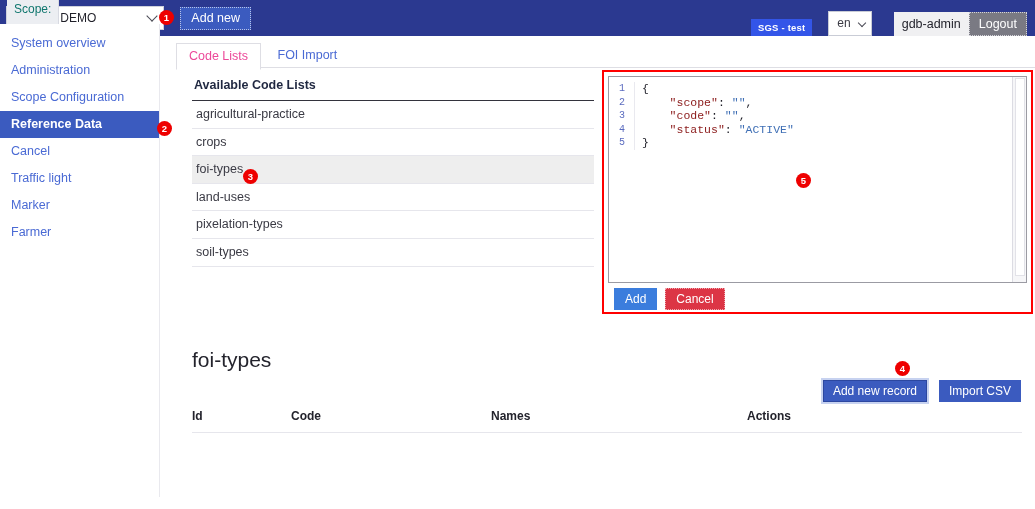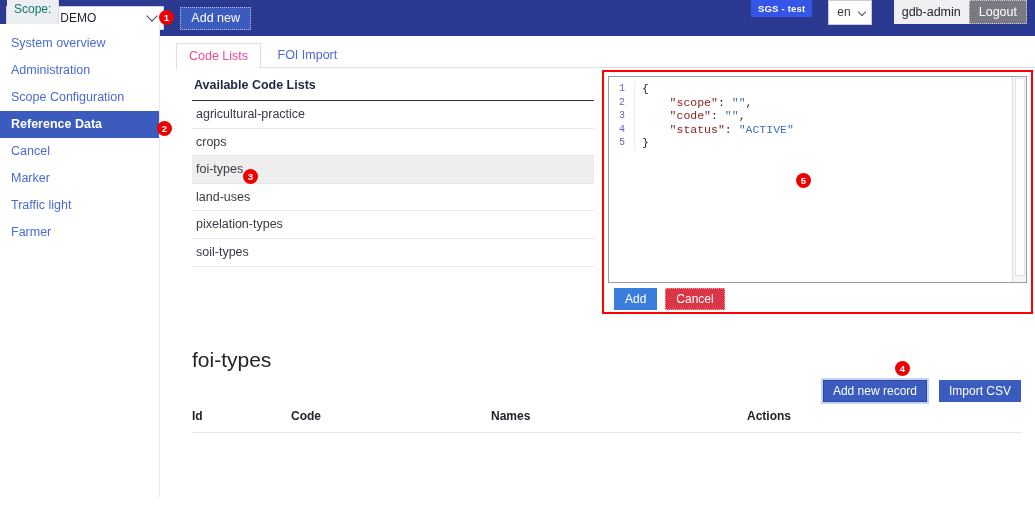--- a/index.html
+++ b/index.html
@@ -47,21 +47,21 @@
     margin-left: 16px; height: 23px;
     background: #3b5bbf; color: #ffffff;
     font-size: 12.5px; line-height: 21px;
     padding: 0 10px;
     border: 1px dotted #b9c4e8;
     cursor: pointer;
   }
 
   .topbar-right {
     position: absolute; right: 8px; top: 0;
-    height: 36px; display: flex; align-items: flex-start;
+    height: 36px; display: flex; align-items: flex-end;
   }
   .sgs-badge {
     background: #3355e8; color: #ffffff;
     font-size: 9.5px; font-weight: bold;
     padding: 3px 7px; letter-spacing: .2px;
     margin-right: 16px;
   }
   .lang-select {
     position: relative;
     background: #ffffff; color: #3a3a44;
@@ -285,22 +285,22 @@
     </div>
   </div>
 </div>
 
 <div class="sidebar">
   <div class="side-item">System overview</div>
   <div class="side-item">Administration</div>
   <div class="side-item">Scope Configuration</div>
   <div class="side-item active">Reference Data</div>
   <div class="side-item">Cancel</div>
+  <div class="side-item">Traffic light</div>
   <div class="side-item">Marker</div>
-  <div class="side-item">Traffic light</div>
   <div class="side-item">Farmer</div>
 </div>
 
 <div class="tabs">
   <span class="tab active">Code Lists</span>
   <span class="tab">FOI Import</span>
 </div>
 
 <div class="codelist">
   <div class="codelist-title">Available Code Lists</div>

